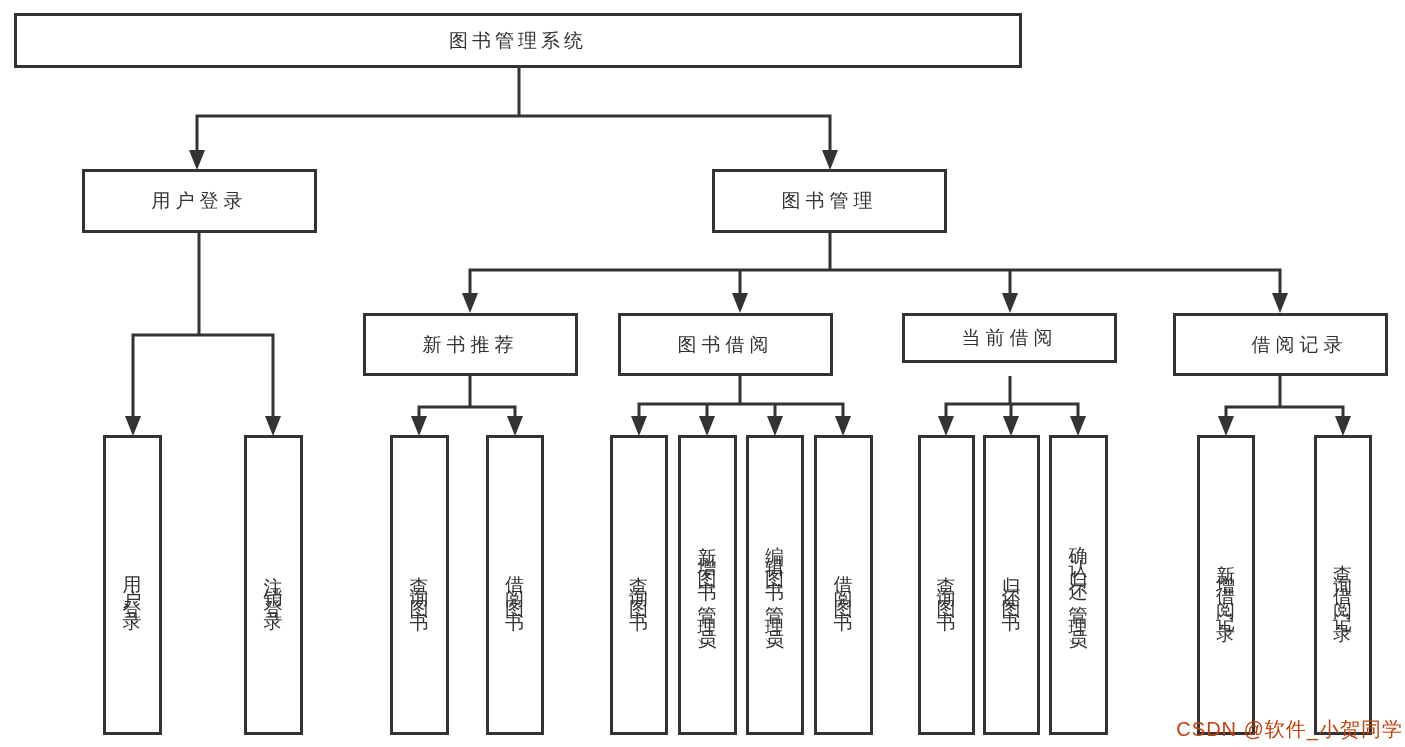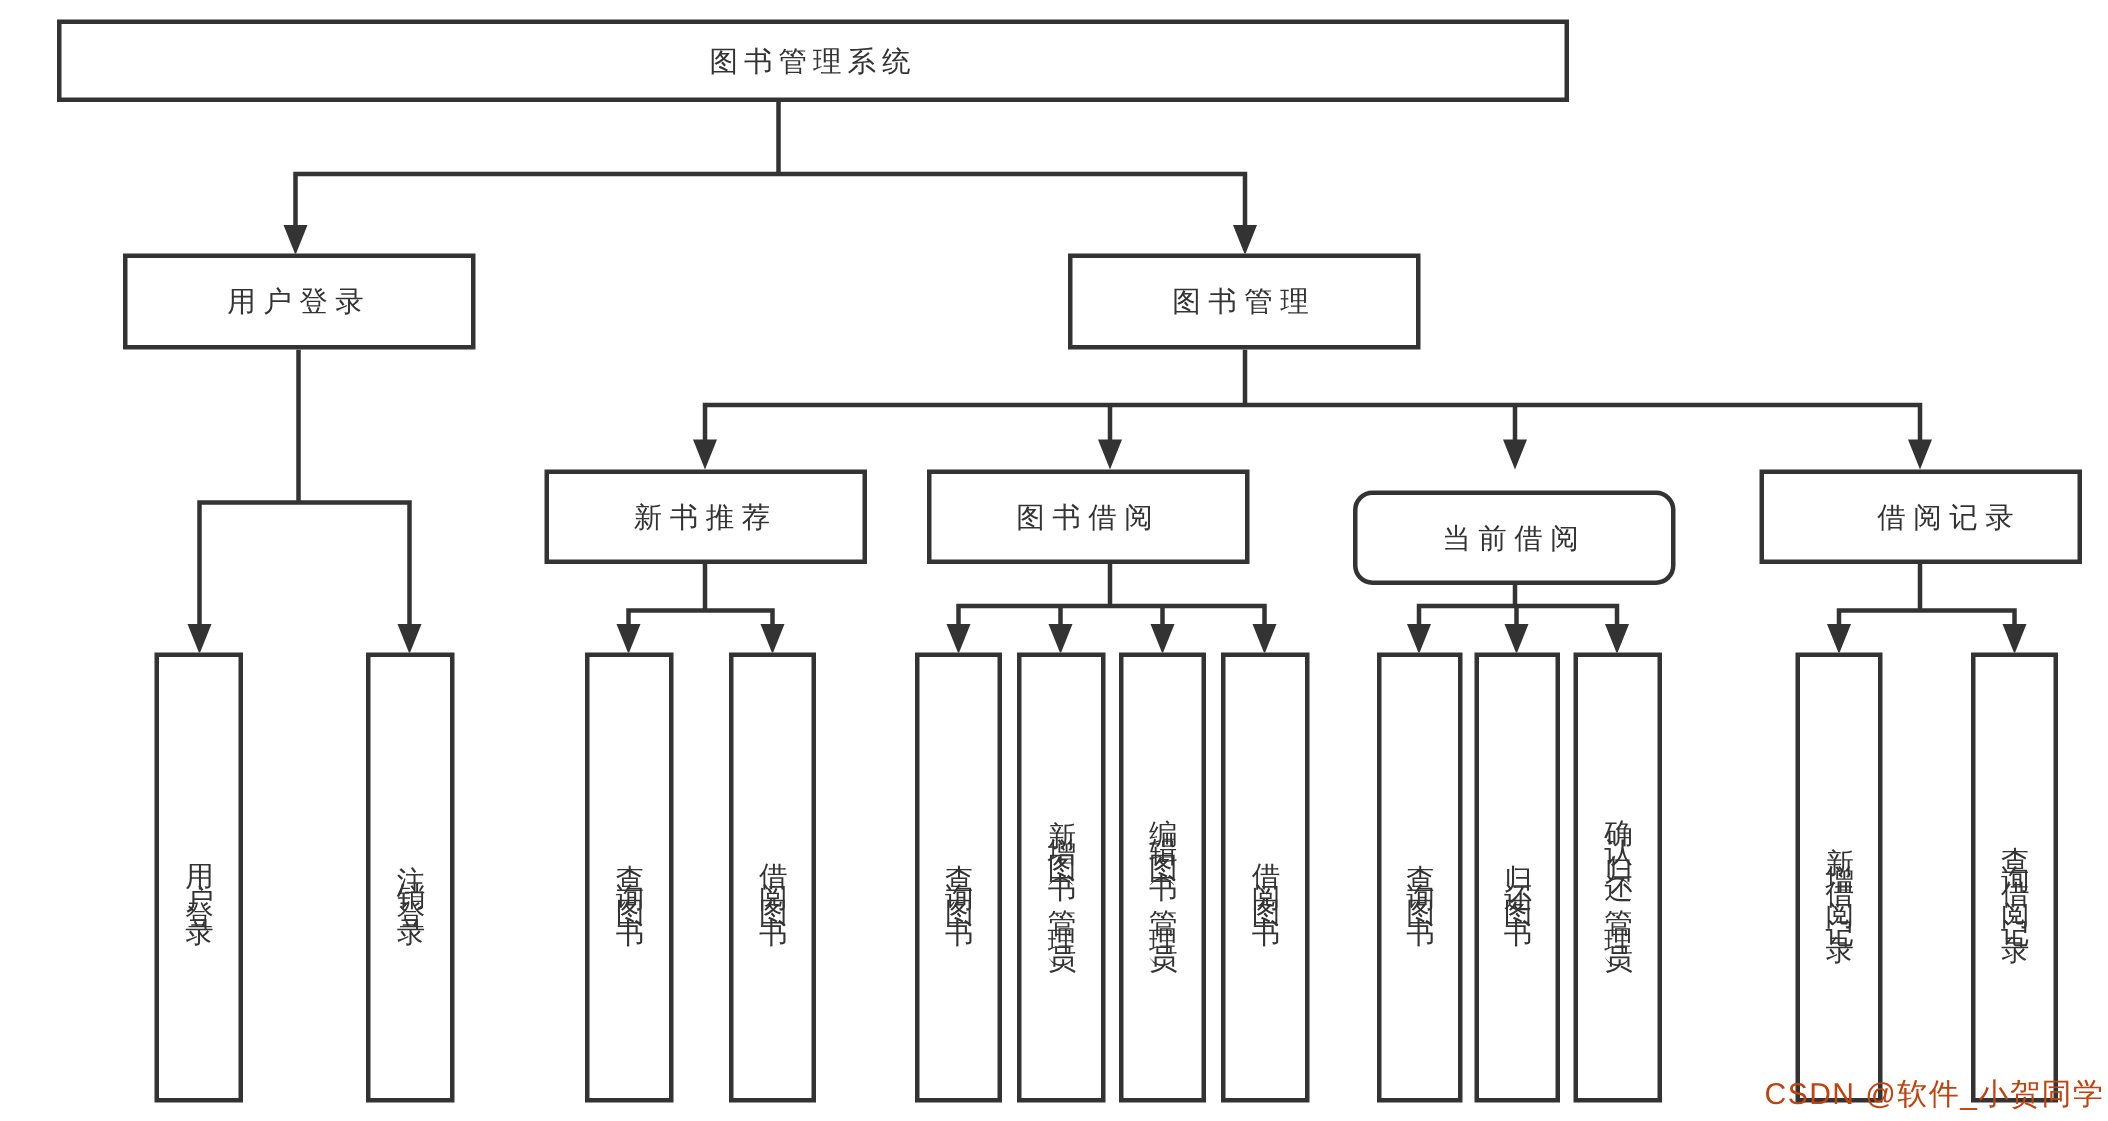--- a/index.html
+++ b/index.html
@@ -13,26 +13,26 @@
     border:3px solid #333333; color:#333333;
     display:flex; align-items:center; justify-content:center;
     font-size:19px; letter-spacing:5px; white-space:nowrap;
   }
   .leaf {
     top:435px; height:300px;
     writing-mode:vertical-rl; text-orientation:mixed;
     font-size:19px; letter-spacing:12px; line-height:1;
   }
   
-  #b-root    { left:14px;  top:13px;  width:1008px; height:55px; letter-spacing:4px;margin-left:24px; }
+  #b-root    { left:14px;  top:13px;  width:1008px; height:55px; letter-spacing:4px; }
   #b-login   { left:82px;  top:169px; width:235px;  height:64px; }
   #b-mgmt    { left:712px; top:169px; width:235px;  height:64px; }
   #b-rec     { left:363px; top:313px; width:215px;  height:63px; }
   #b-borrow  { left:618px; top:313px; width:215px;  height:63px; }
-  #b-current { left:902px; top:327px; width:215px;  height:63px;border-radius:13px; }
+  #b-current { left:902px; top:313px; width:215px;  height:50px; }
   #b-records { left:1173px;top:313px; width:215px;  height:63px;padding-left:38px; }
   
   #l-login      { left:103px;  width:59px; }
   #l-logout     { left:244px;  width:59px; }
   #l-rec-query  { left:390px;  width:59px; }
   #l-rec-borrow { left:486px;  width:58px; }
   #l-bb-query   { left:610px;  width:58px; }
   #l-bb-add     { left:678px;  width:59px; }
   #l-bb-edit    { left:746px;  width:58px; }
   #l-bb-borrow  { left:814px;  width:59px; }

